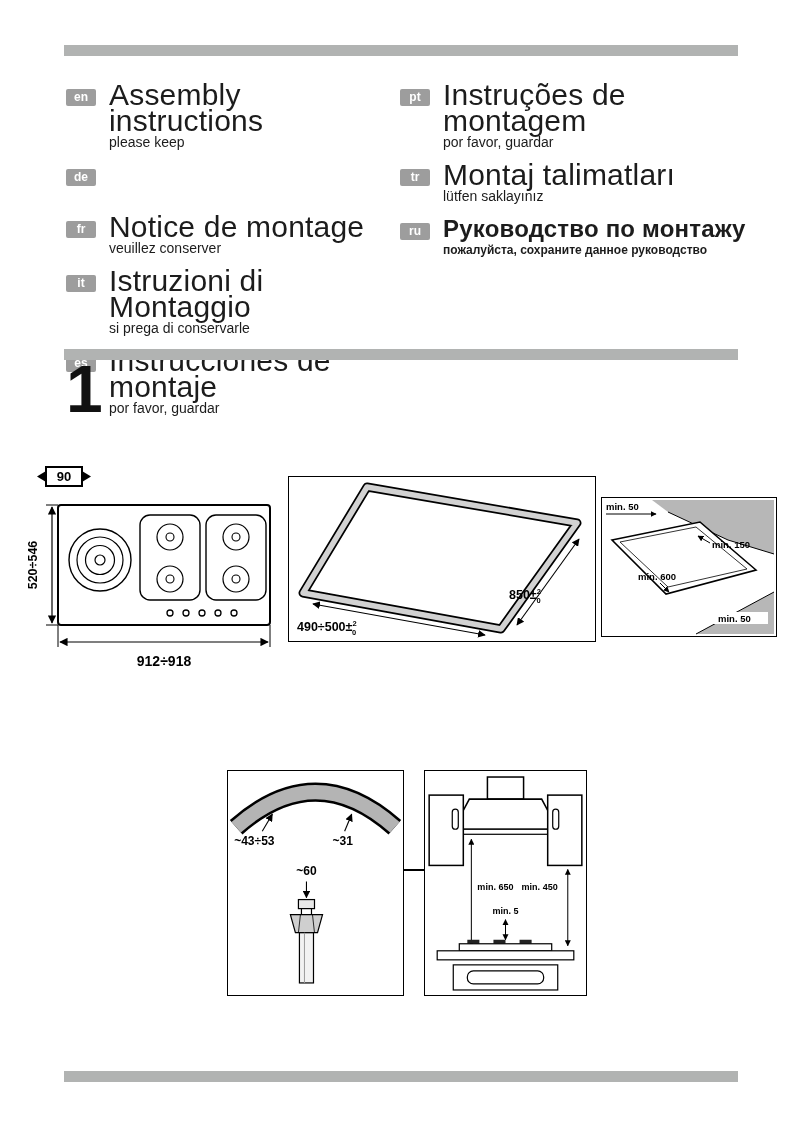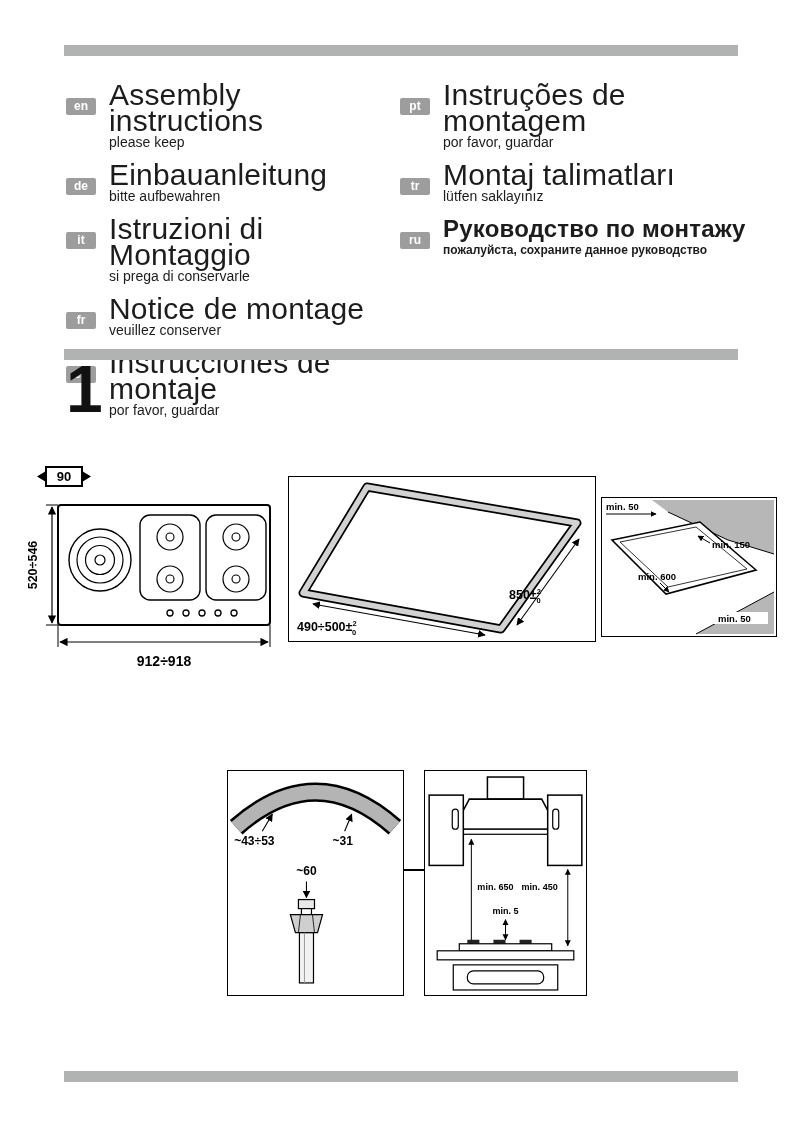--- a/index.html
+++ b/index.html
@@ -10,21 +10,21 @@
   .bar { position:absolute; left:64px; width:674px; height:11px; background:#b1b3b2; }
   .bar.top    { top:45px; }
   .bar.mid    { top:349px; }
   .bar.bottom { top:1071px; }
 
   .lang-col { position:absolute; top:82px; }
   .lang-col.left  { left:66px;  width:336px; }
   .lang-col.right { left:400px; width:372px; }
 
   .lang-entry { display:flex; align-items:flex-start; margin-bottom:12px; min-height:40px; }
-  .lang-badge { flex:0 0 30px; height:17px; margin-top:16px; margin-right:13px;
+  .lang-badge { flex:0 0 30px; height:17px; margin-top:7px; margin-right:13px;
                 background:#9d9d9d; color:#fff; font-size:12px; font-weight:bold;
                 text-align:center; line-height:17px; border-radius:2px; }
   .lang-text  { display:block; }
   .lang-title { display:block; font-size:30px; line-height:26px; letter-spacing:0.2px; }
   .lang-sub   { display:block; font-size:14px; line-height:15px; margin-top:1px; }
   .lang-entry.bold .lang-title { font-weight:bold; font-size:24px; }
   .lang-entry.bold .lang-sub   { font-weight:bold; font-size:12px; }
 
   .step-number { position:absolute; left:66px; top:356px; font-size:66px; line-height:1;
                  font-weight:bold; color:#111; }
@@ -45,37 +45,33 @@
   <div class="lang-col left">
     <div class="lang-entry">
       <span class="lang-badge">en</span>
       <span class="lang-text">
         <span class="lang-title">Assembly instructions</span>
         <span class="lang-sub">please keep</span>
       </span>
     </div>
     <div class="lang-entry">
       <span class="lang-badge">de</span>
-      <span class="lang-text">
-        <span class="lang-title">Einbauanleitung</span>
-        <span class="lang-sub">bitte aufbewahren</span>
+    </div>
+    <div class="lang-entry">
+      <span class="lang-badge">fr</span>
+      <span class="lang-text">
+        <span class="lang-title">Notice de montage</span>
+        <span class="lang-sub">veuillez conserver</span>
       </span>
     </div>
     <div class="lang-entry">
       <span class="lang-badge">it</span>
       <span class="lang-text">
         <span class="lang-title">Istruzioni di Montaggio</span>
         <span class="lang-sub">si prega di conservarle</span>
-      </span>
-    </div>
-    <div class="lang-entry">
-      <span class="lang-badge">fr</span>
-      <span class="lang-text">
-        <span class="lang-title">Notice de montage</span>
-        <span class="lang-sub">veuillez conserver</span>
       </span>
     </div>
     <div class="lang-entry">
       <span class="lang-badge">es</span>
       <span class="lang-text">
         <span class="lang-title">Instrucciones de montaje</span>
         <span class="lang-sub">por favor, guardar</span>
       </span>
     </div>
   </div>

